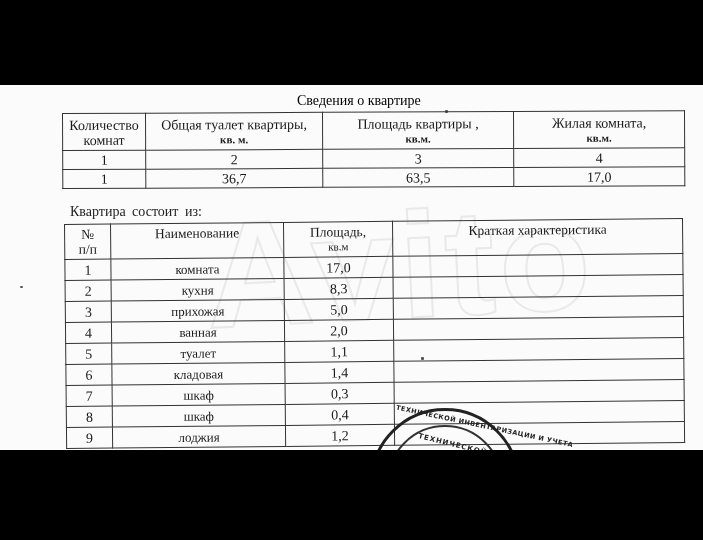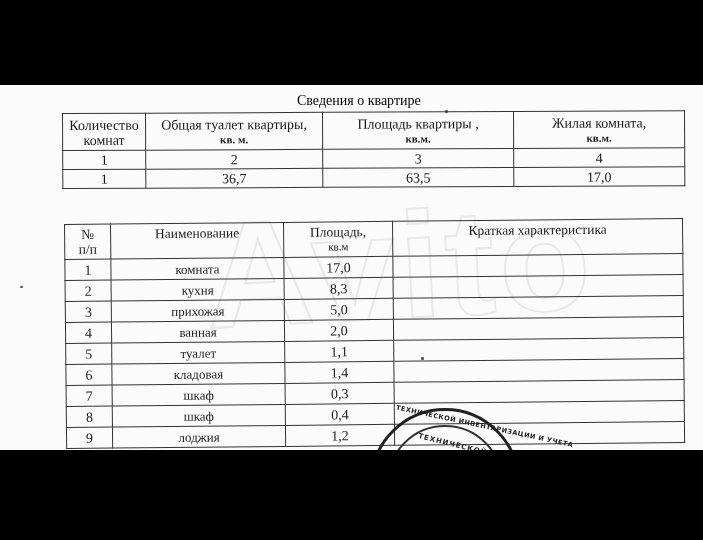--- a/index.html
+++ b/index.html
@@ -102,20 +102,21 @@
     </tr>
     <tr>
       <td>1</td>
       <td>36,7</td>
       <td>63,5</td>
       <td>17,0</td>
     </tr>
   </tbody>
     </table>
 
+  <div class="section-label">Квартира состоит из:</div>
 
   <table class="t2">
     <colgroup>
         <col class="c1">
         <col class="c2">
         <col class="c3">
         <col class="c4">
       </colgroup>
     <tbody>
         <tr>

